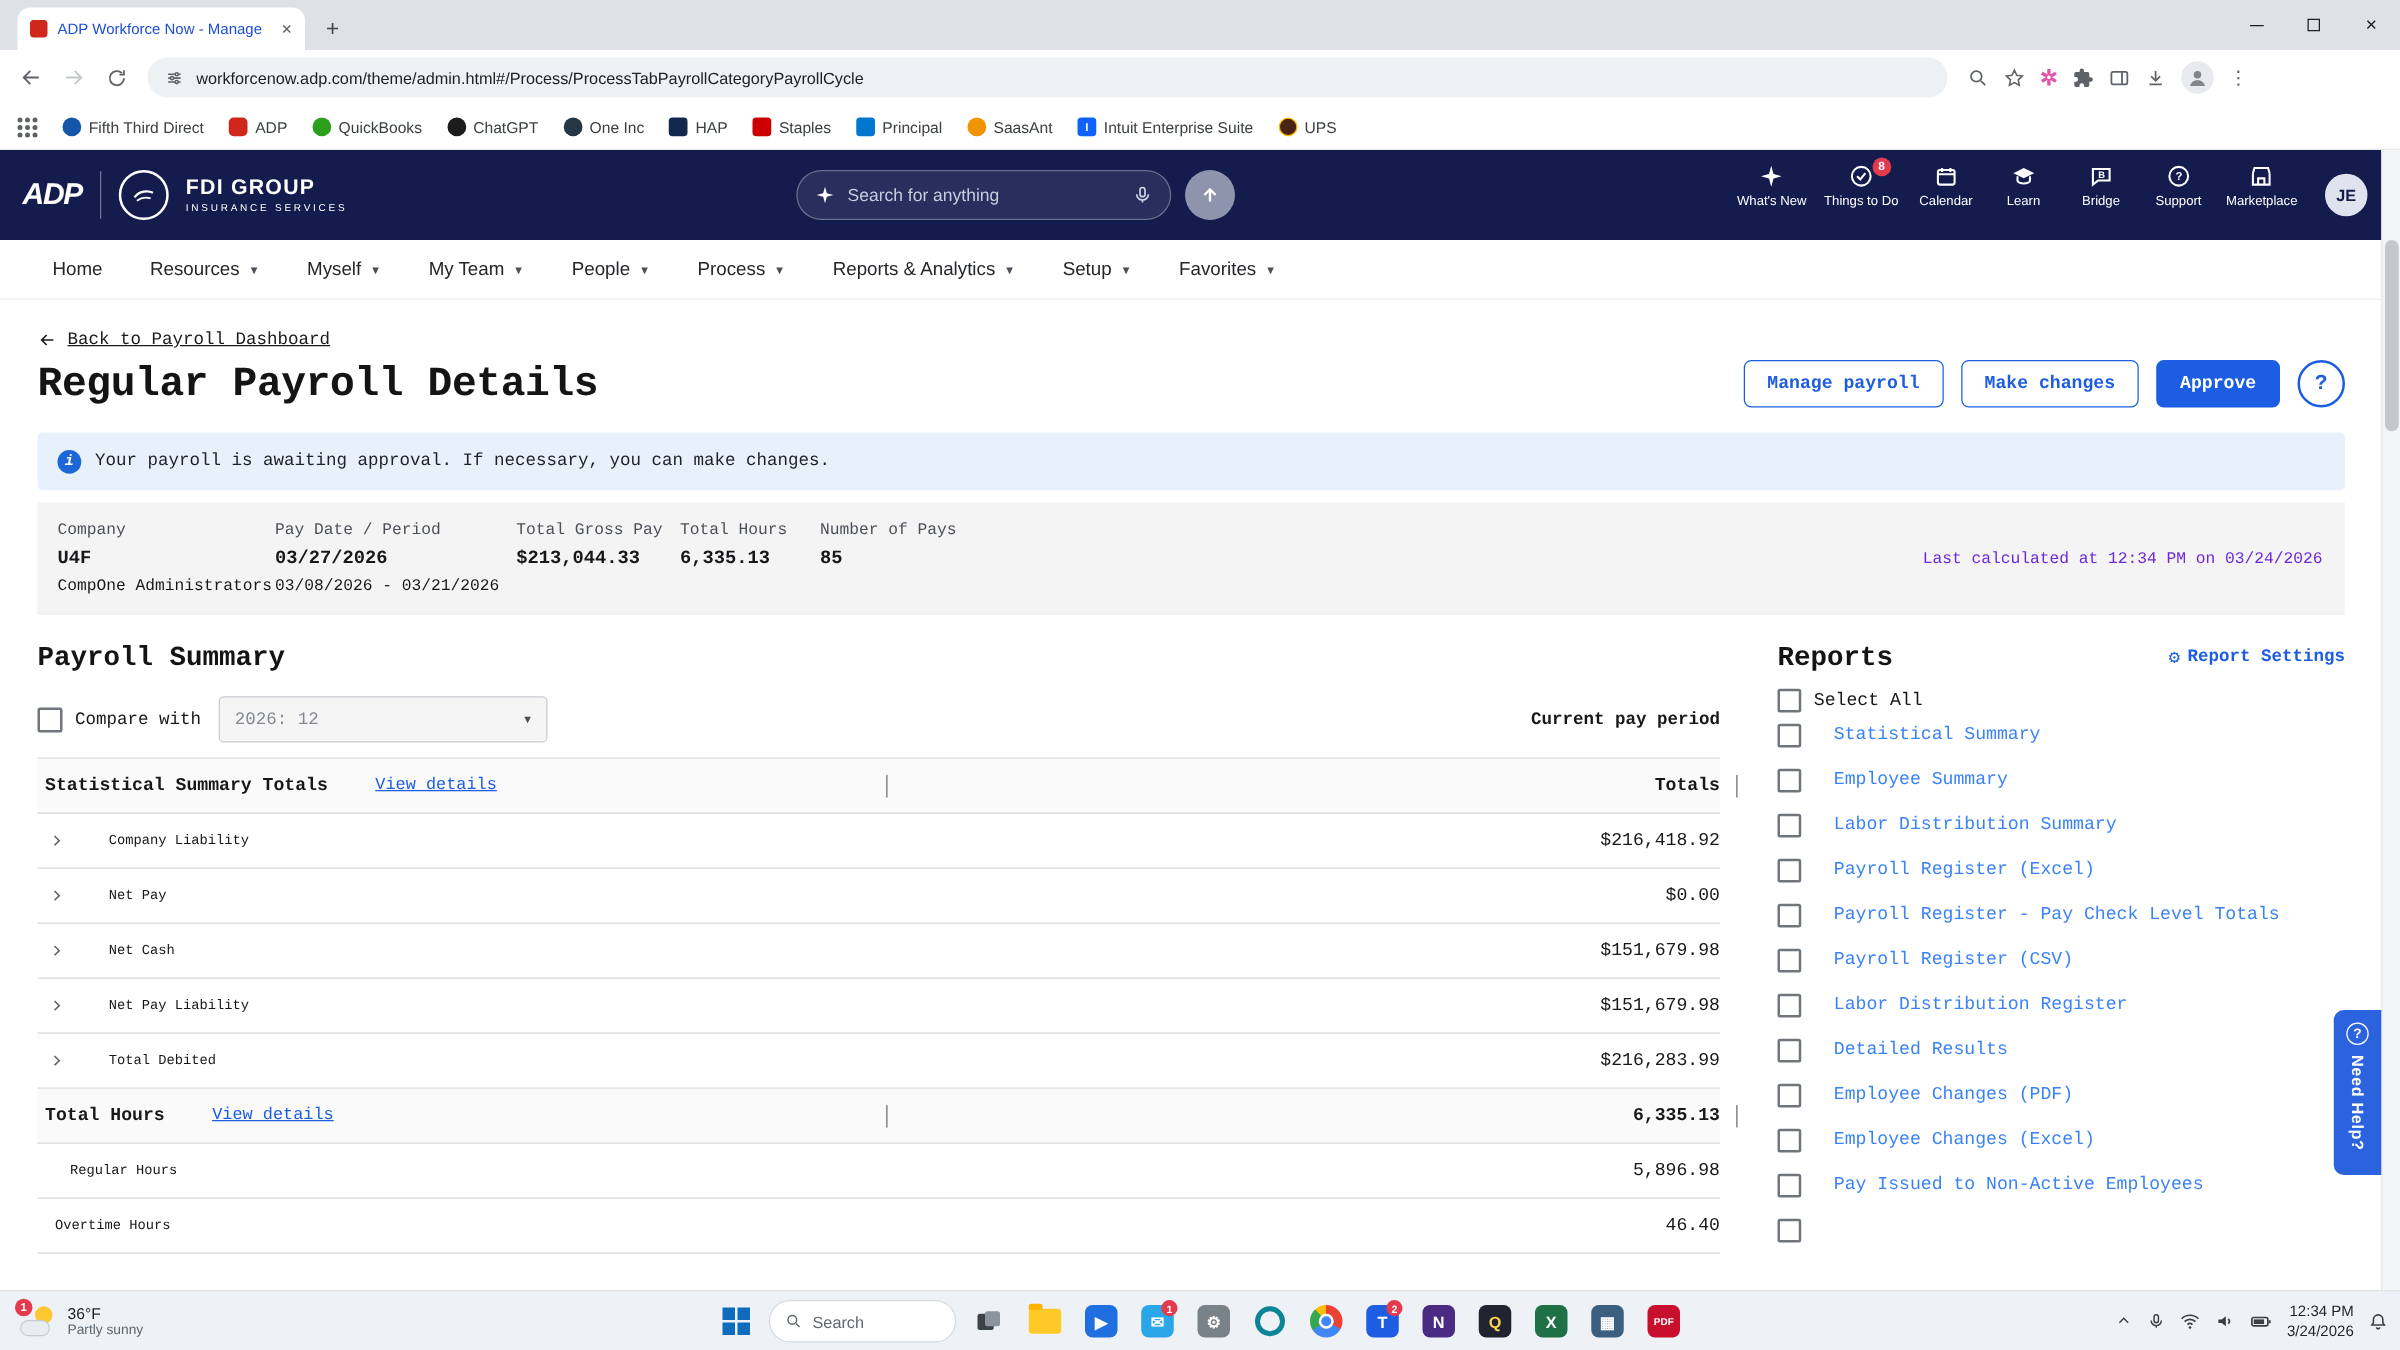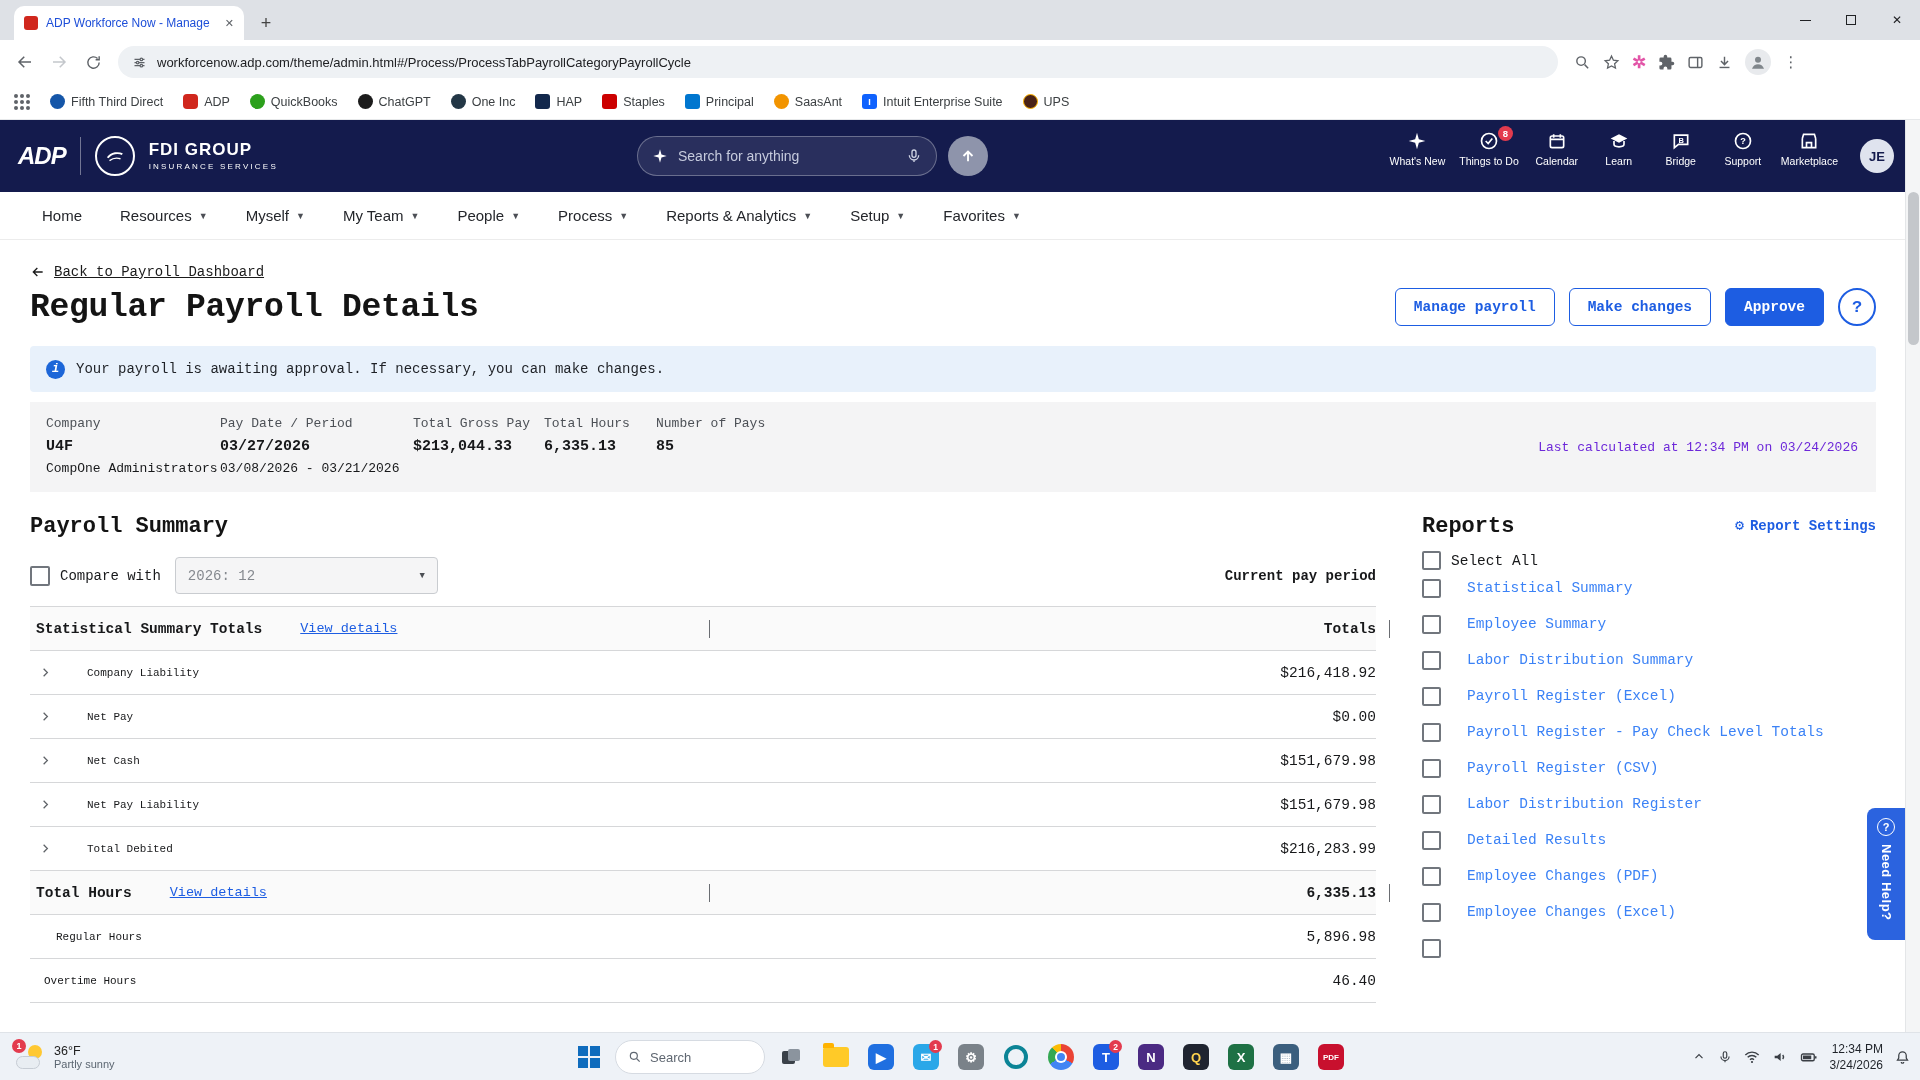--- a/index.html
+++ b/index.html
@@ -597,20 +597,24 @@
       <div class="ritem">
           <span class="cb sm"></span>
           <span class="ritem-label">Employee Changes (PDF)</span>
         </div>
       <div class="ritem">
           <span class="cb sm"></span>
           <span class="ritem-label">Employee Changes (Excel)</span>
         </div>
       <div class="ritem">
           <span class="cb sm"></span>
+          <span class="ritem-label">Pay Issued to Non-Active Employees</span>
+        </div>
+      <div class="ritem">
+          <span class="cb sm"></span>
         </div>
     </div>
   </div>
 </div>
 
 <div class="need-help">
   <span class="nh-q">?</span>
   <span class="nh-text">Need Help?</span>
 </div>
 <div class="page-scrollbar">

